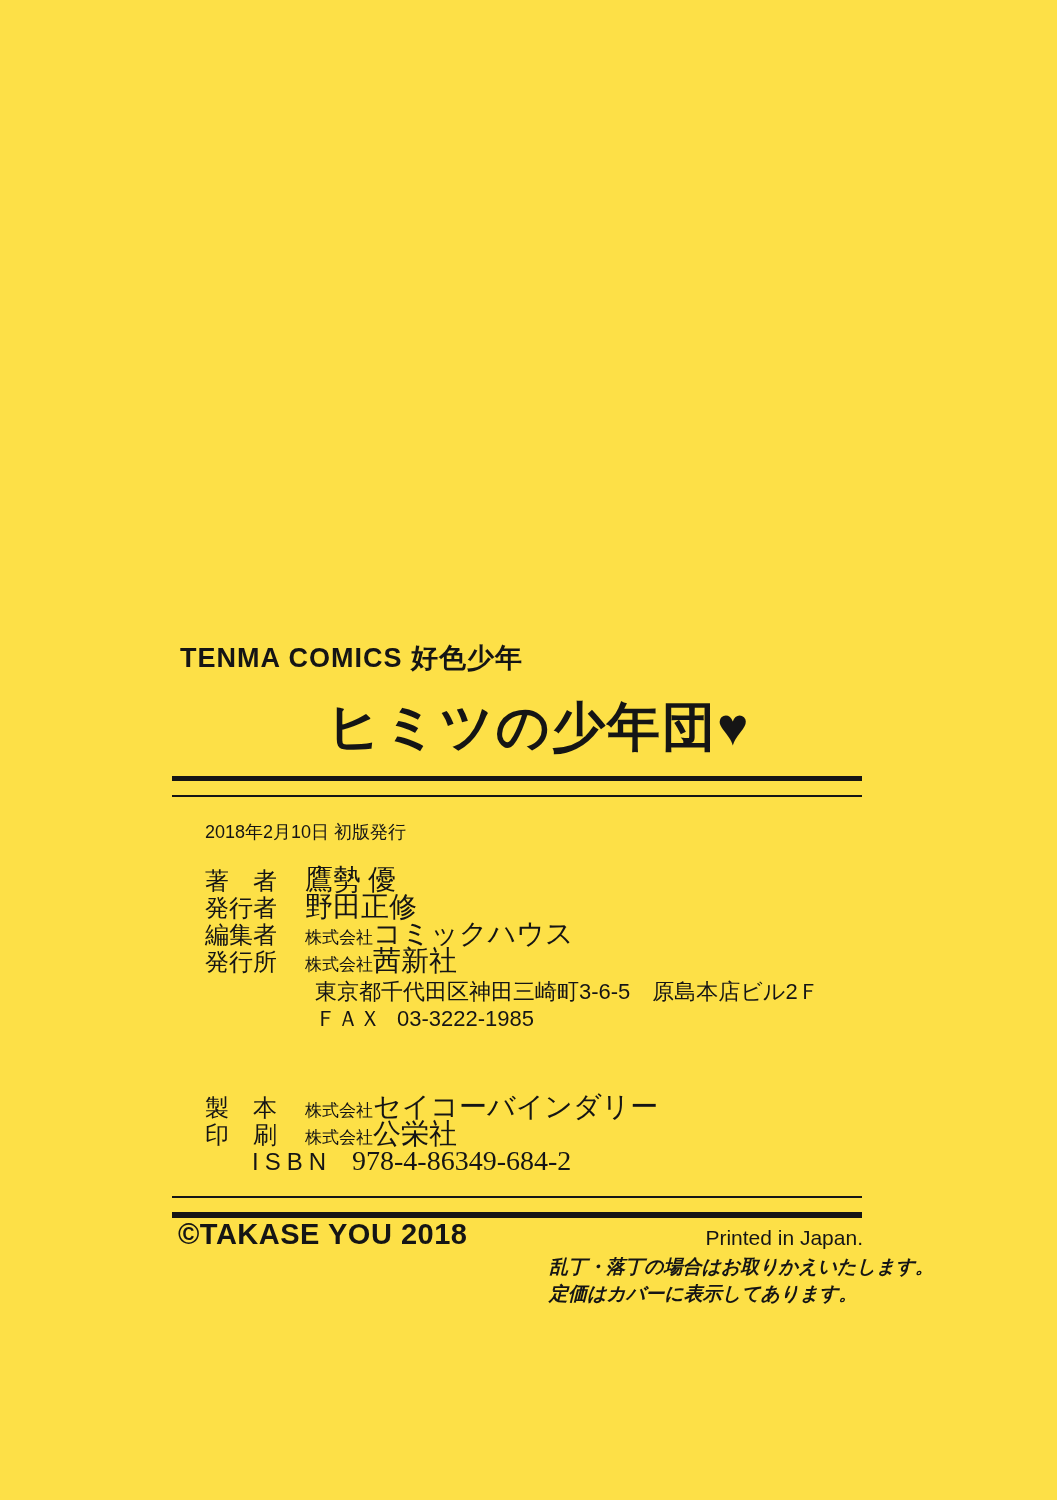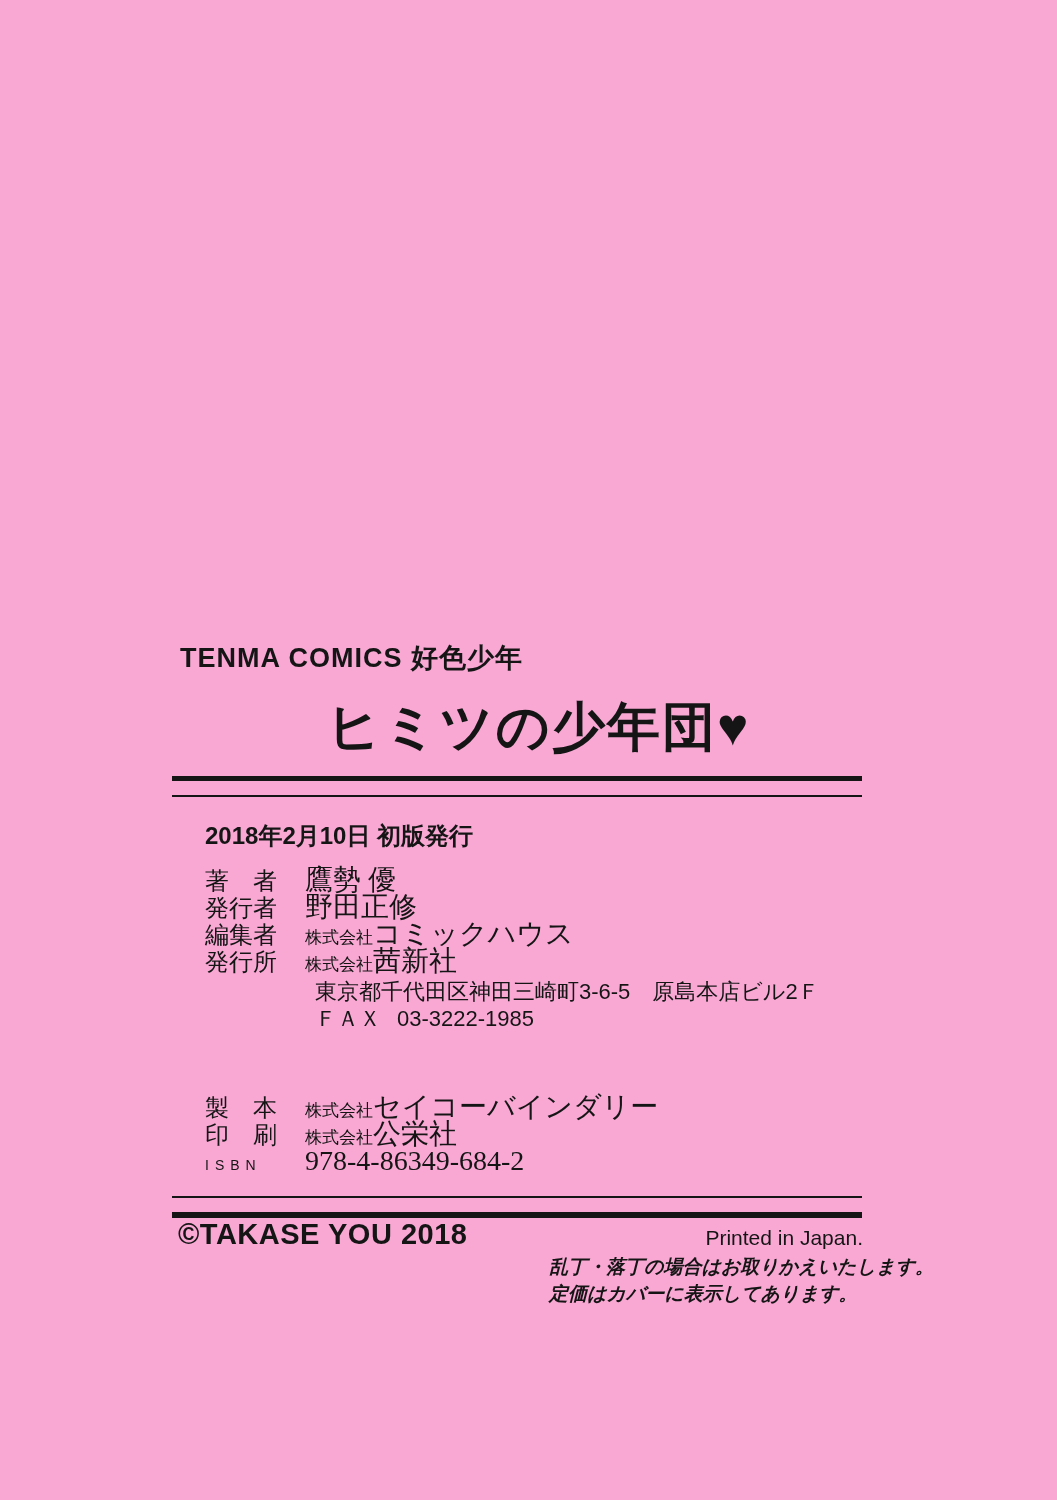--- a/index.html
+++ b/index.html
@@ -1,20 +1,20 @@
 <!DOCTYPE html>
 <html><head>
 <meta charset="utf-8">
 <style>
   html, body { margin: 0; padding: 0; background: #ffffff; }
   .page {
     position: relative;
     width: 1057px;
     height: 1500px;
-    background: #f9a8d4;
+    background: #fde047;
     color: #151515;
     font-family: "Liberation Sans", "DejaVu Sans", sans-serif;
     overflow: hidden;
   }
 
   .series {
     position: absolute;
     left: 180px; top: 640px;
     font-size: 27px;
     font-weight: 700;
@@ -39,31 +39,31 @@
   }
   .rule-bottom {
     top: 1196px; height: 14px;
     border-top: 2px solid #151515;
     border-bottom: 6px solid #151515;
   }
 
   .edition {
     position: absolute;
     left: 205px; top: 820px;
-    font-size: 24px;
-    font-weight: 700;
+    font-size: 18px;
+    font-weight: 400;
     white-space: nowrap;
   }
 
   .block { position: absolute; white-space: nowrap; }
   .credits   { left: 205px; top: 866px; }
   .production{ left: 205px; top: 1093px; }
   .row { height: 27px; line-height: 27px; font-size: 24px; font-weight: 500; }
   .lbl { display: inline-block; width: 100px; }
-  .isbn-lbl { letter-spacing: 6px; font-size: 14px; }
+  .isbn-lbl { letter-spacing: 6px; font-size: 24px; margin-left: 47px; }
   .pfx { font-size: 17px; font-weight: 500; }
   .val { font-size: 28px; font-weight: 500; font-family: Liberation Serif, serif; }
 
   .address {
     position: absolute;
     left: 315px; top: 978px;
     font-size: 22px;
     font-weight: 500;
     line-height: 27px;
     white-space: nowrap;

